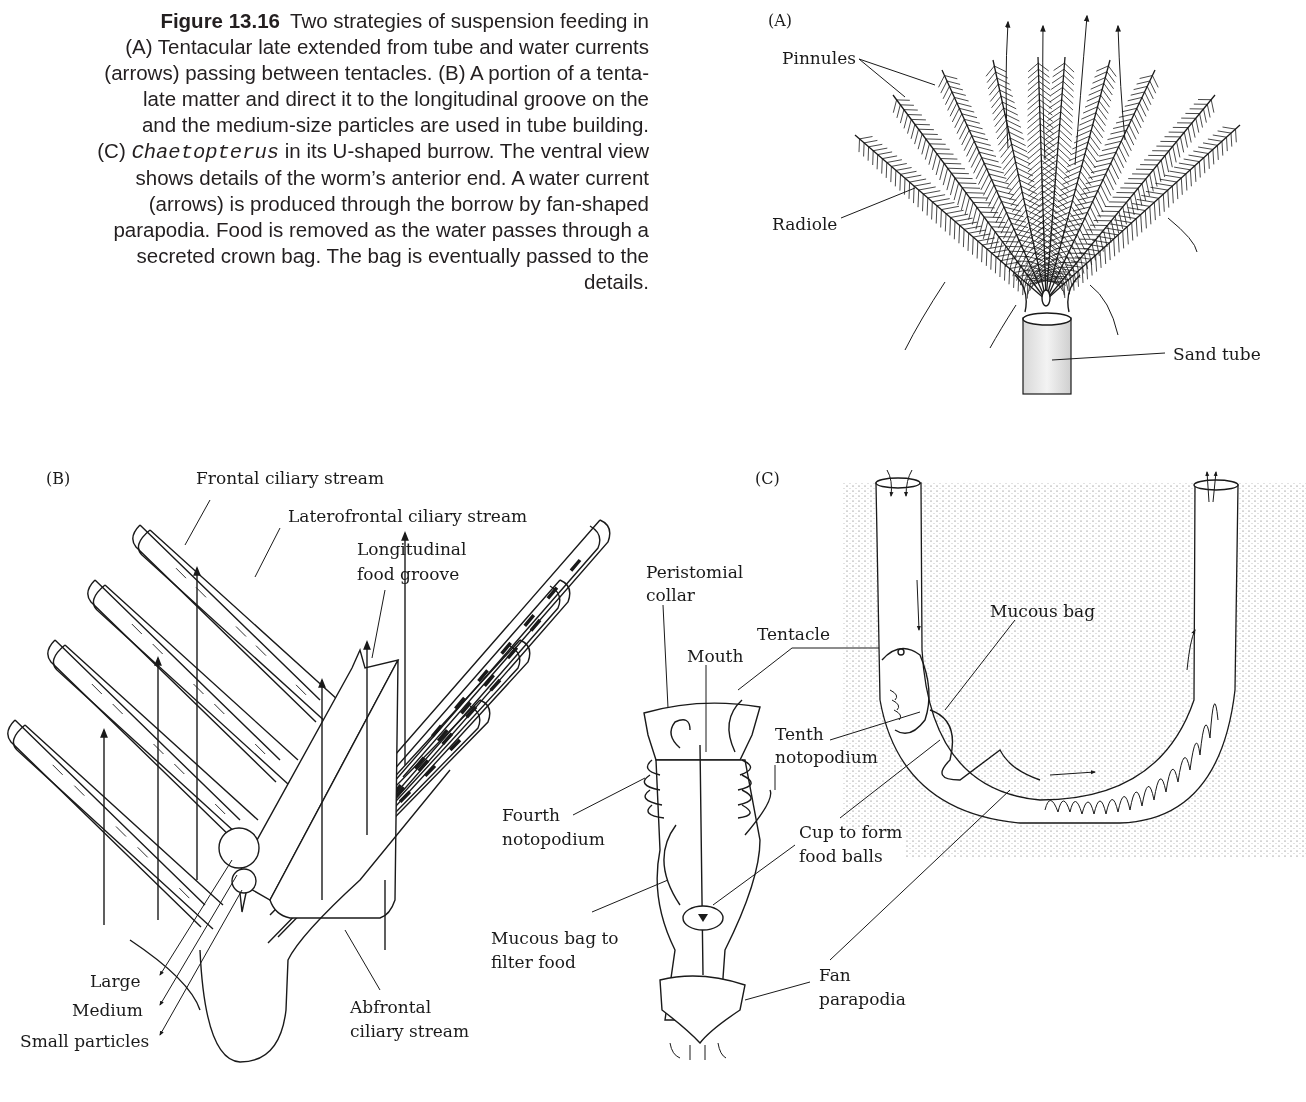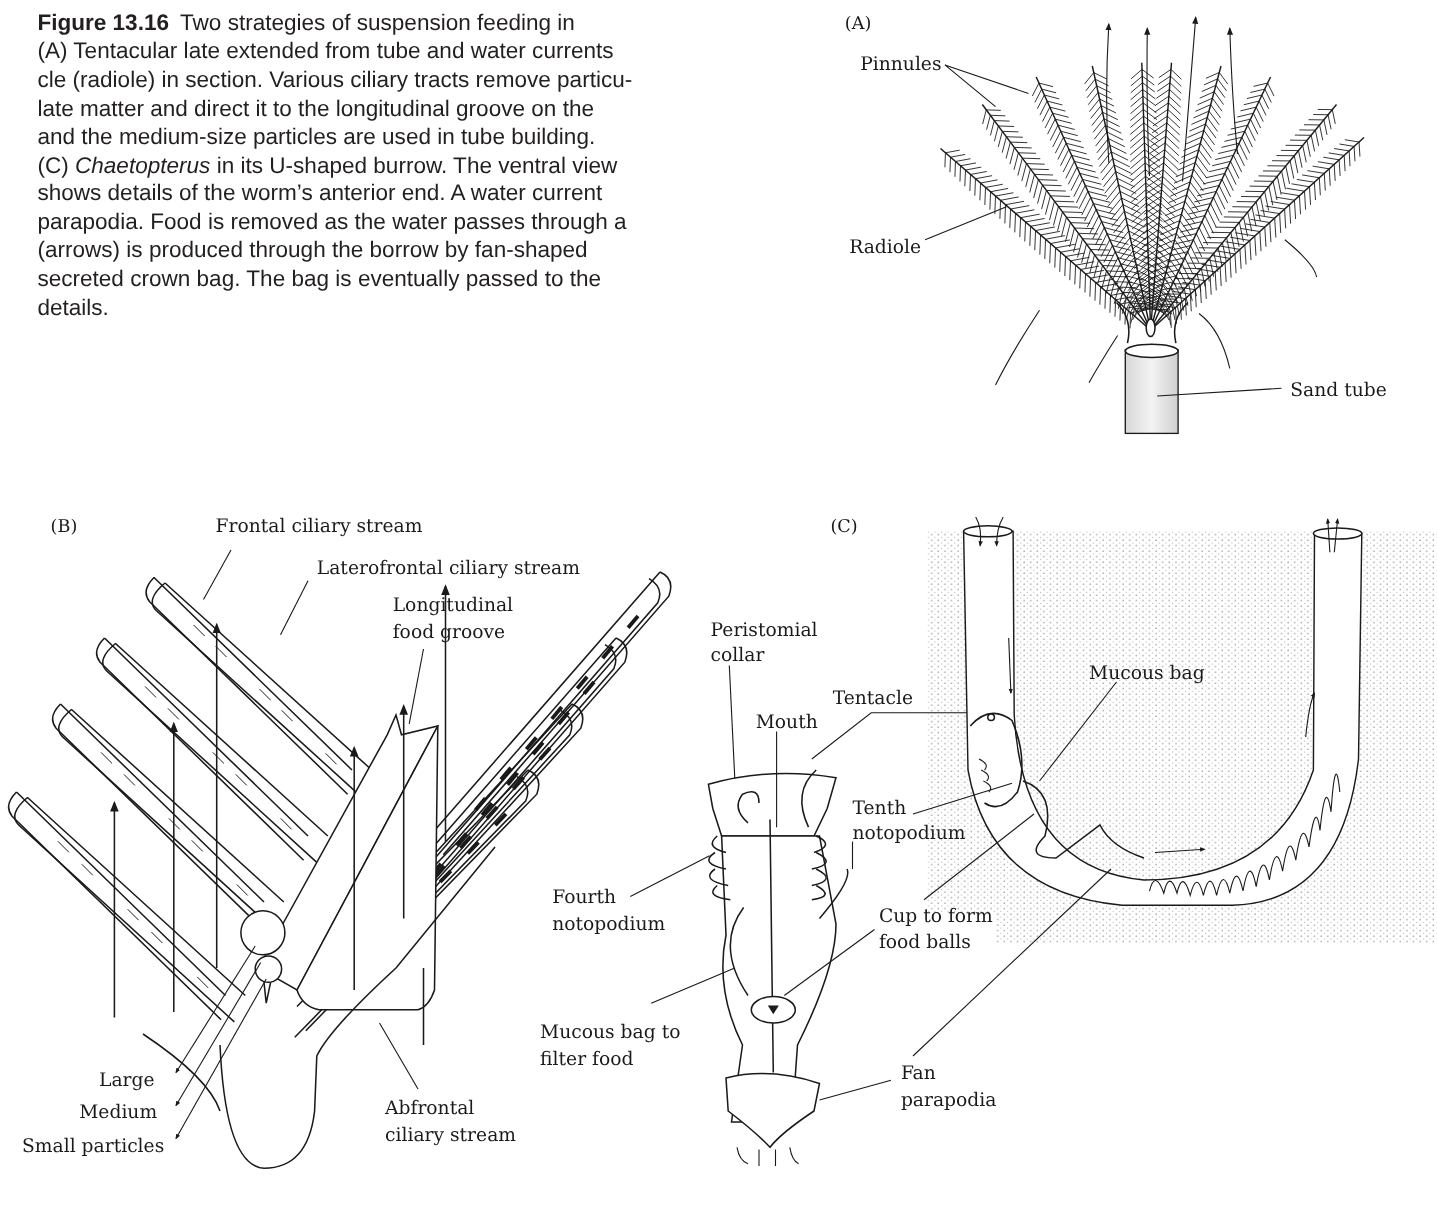--- a/index.html
+++ b/index.html
@@ -1,42 +1,42 @@
 <!DOCTYPE html>
 <html><head>
 <meta charset="utf-8">
 <style>
   html, body { margin: 0; padding: 0; background: #ffffff; }
   body { width: 1306px; height: 1102px; position: relative; overflow: hidden;
          font-family: "DejaVu Serif", serif; color: #1a1a1a; }
   .caption { position: absolute; left: 34px; top: 8px; width: 615px;
-             font-family: "Liberation Sans", sans-serif; font-size: 20.5px; line-height: 25.9px; color: #231f20; }
+             font-family: "Liberation Sans", sans-serif; font-size: 20.5px; line-height: 25.9px; color: #231f20; text-align: right; }
   .caption .fig-num { font-weight: bold; margin-right: 10px; }
   .caption .line { display: block; white-space: nowrap; }
-  .caption i { font-style: italic; }
+  .caption i { font-style: italic; font-family: Liberation Mono, monospace; }
   svg { position: absolute; left: 0; top: 0; }
   .lbl { font-family: "DejaVu Serif", serif; font-size: 17px; fill: #1a1a1a; }
   .panel { font-family: "DejaVu Serif", serif; font-size: 16px; fill: #1a1a1a; }
   .stroke { stroke: #1a1a1a; fill: none; stroke-width: 1.4; }
   .thin { stroke: #1a1a1a; fill: none; stroke-width: 1; }
   .filled { fill: #ffffff; stroke: #1a1a1a; stroke-width: 1.4; }
 </style>
 </head>
 <body>
 
 <div class="caption">
   <span class="line"><span class="fig-num">Figure 13.16</span><span>Two strategies of suspension feeding in</span></span>
   <span class="line">(A) Tentacular late extended from tube and water currents</span>
-  <span class="line">cle (radiole) in section. Various ciliary tracts remove particu-</span>
+  <span class="line">(arrows) passing between tentacles. (B) A portion of a tenta-</span>
   <span class="line">late matter and direct it to the longitudinal groove on the</span>
   <span class="line">and the medium-size particles are used in tube building.</span>
   <span class="line"><span>(C) </span><i>Chaetopterus</i><span> in its U-shaped burrow. The ventral view</span></span>
   <span class="line">shows details of the worm’s anterior end. A water current</span>
+  <span class="line">(arrows) is produced through the borrow by fan-shaped</span>
   <span class="line">parapodia. Food is removed as the water passes through a</span>
-  <span class="line">(arrows) is produced through the borrow by fan-shaped</span>
   <span class="line">secreted crown bag. The bag is eventually passed to the</span>
   <span class="line">details.</span>
 </div>
 
 <svg width="1306" height="1102" viewBox="0 0 1306 1102">
   <defs>
     <marker id="arr" viewBox="0 0 10 10" refX="8" refY="5" markerWidth="7" markerHeight="7" orient="auto-start-reverse">
       <path d="M0,1 L10,5 L0,9 Z" fill="#1a1a1a"></path>
     </marker>
     <marker id="arrs" viewBox="0 0 10 10" refX="8" refY="5" markerWidth="5" markerHeight="5" orient="auto-start-reverse">

